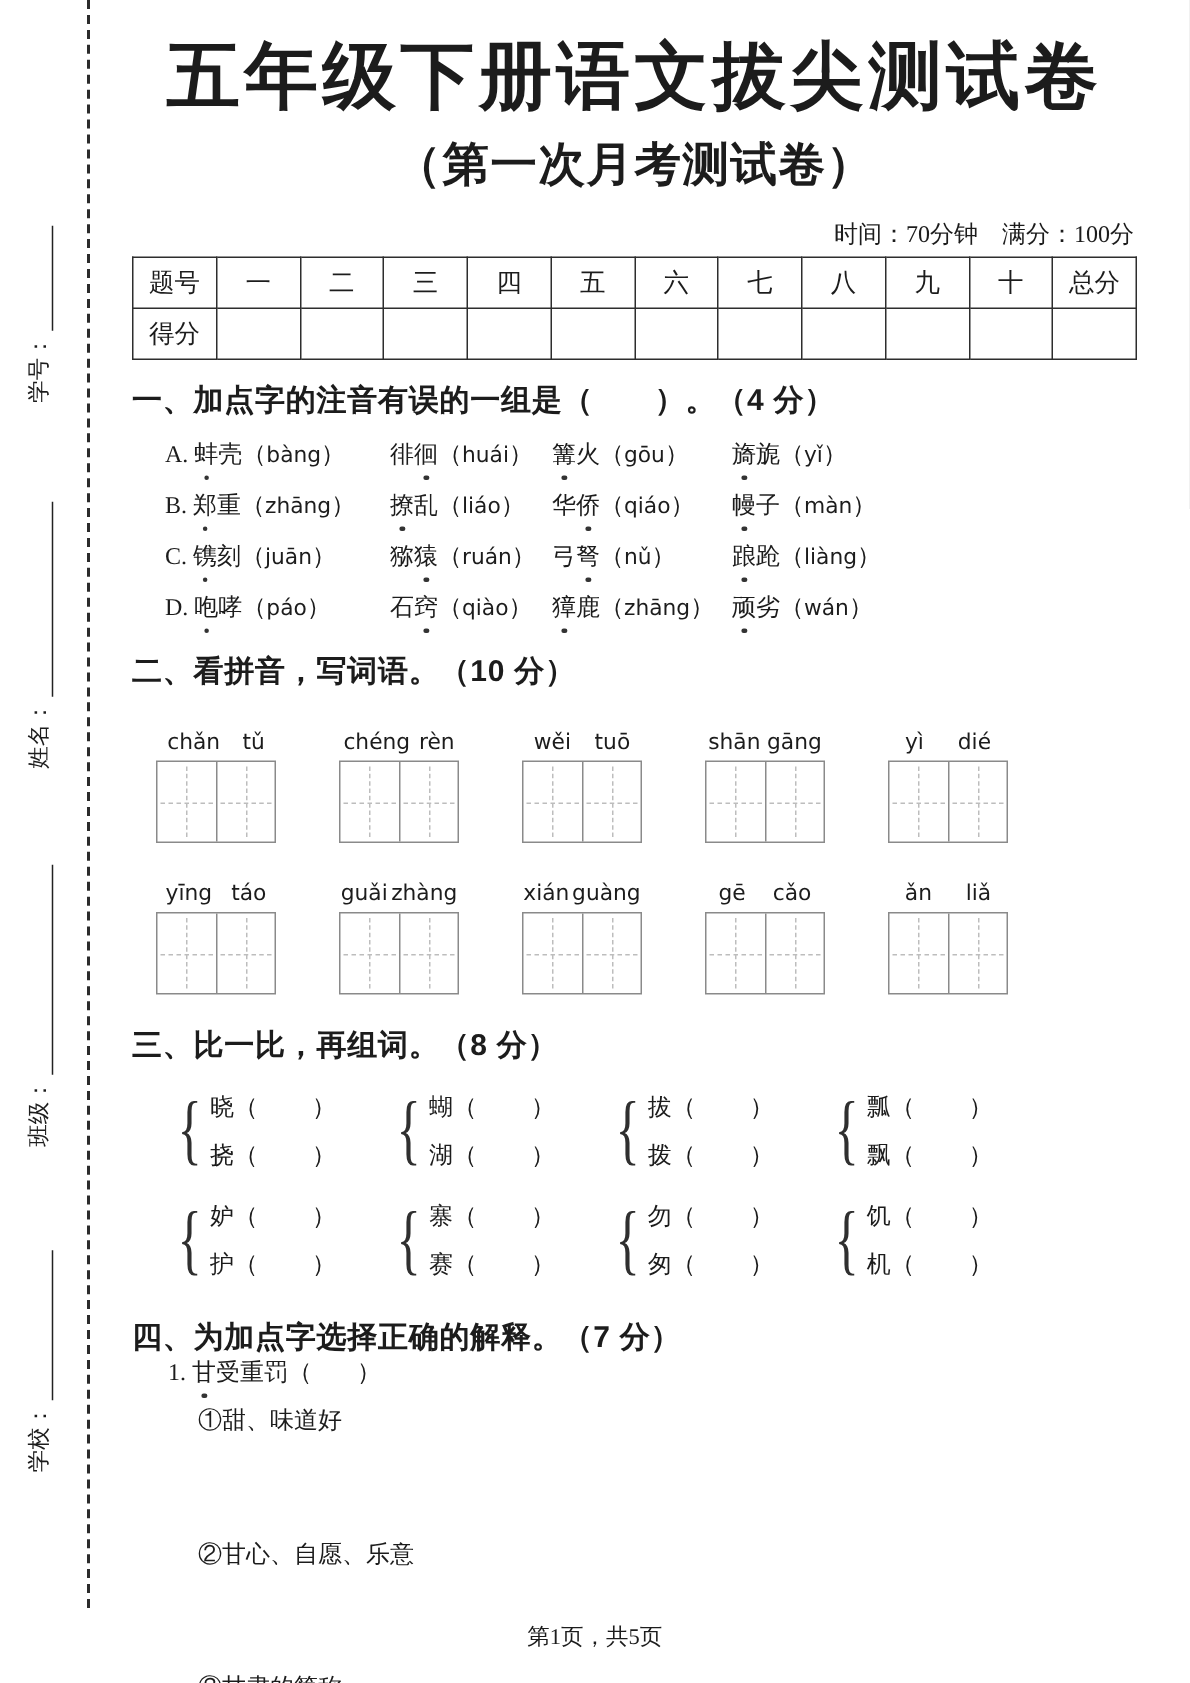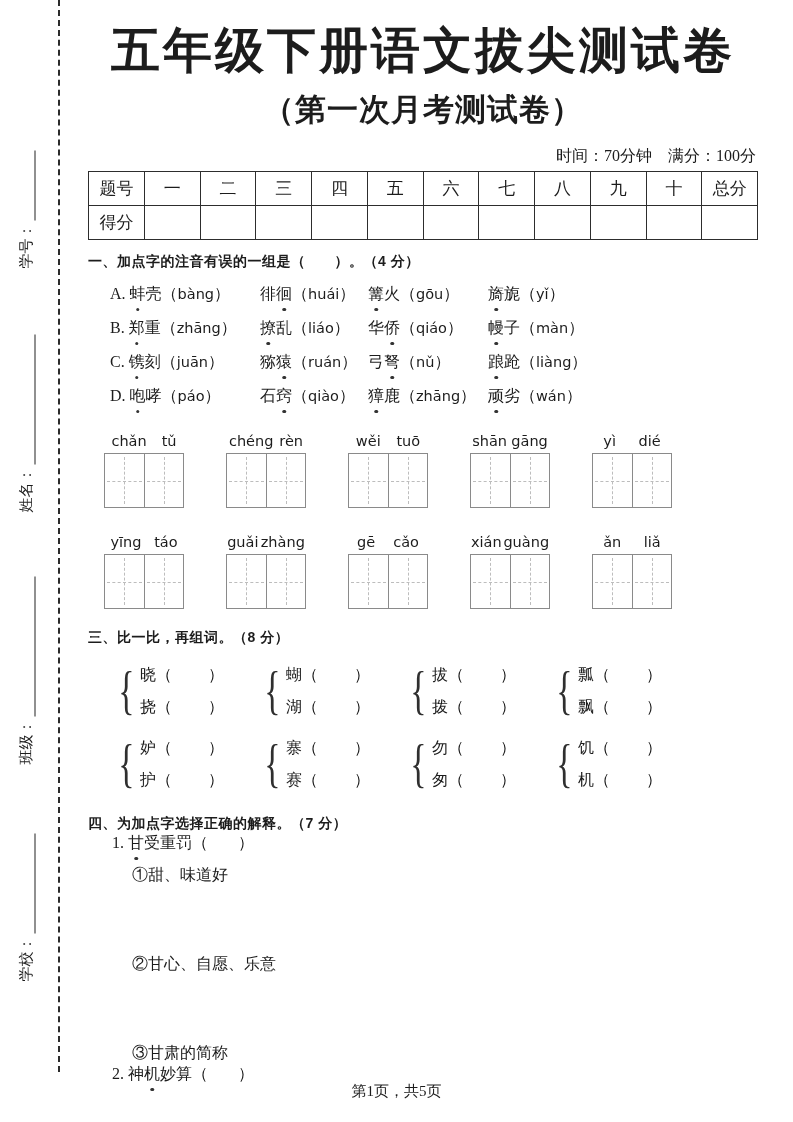--- a/index.html
+++ b/index.html
@@ -21,21 +21,21 @@
   h1.title{margin:20px 0 0;font-size:49px;line-height:62px;text-align:center;
            font-weight:700;letter-spacing:3px;}
   .subtitle{margin:6px 0 0;font-size:31px;line-height:44px;text-align:center;
             font-weight:600;letter-spacing:1px;}
   .meta{margin:14px 2px 2px 0;font-size:16px;text-align:right;}
 
   table.score{width:100%;border-collapse:collapse;margin-top:4px;table-layout:fixed;}
   table.score td{border:1.3px solid #2d2d2d;height:33px;text-align:center;
                  font-size:17px;padding:0;}
 
-  .sec-head{font-family:"Liberation Sans",sans-serif;font-weight:700;font-size:14px;
+  .sec-head{font-family:"Liberation Sans",sans-serif;font-weight:700;font-size:20px;
             margin-top:13px;letter-spacing:.5px;}
 
   
   .opt-row{display:grid;grid-template-columns:150px 108px 120px auto;
            padding-left:22px;margin-top:13px;font-size:16px;}
   .opt-label{margin-right:4px;}
   .word .ch{position:relative;display:inline-block;}
   .word .ch.dotted::after{content:"";position:absolute;left:50%;bottom:-6px;
         transform:translateX(-50%);width:3.5px;height:3.5px;border-radius:50%;background:#333;}
   .py{font-family:"DejaVu Sans",sans-serif;font-size:14.5px;}
@@ -152,20 +152,21 @@
           <span><span class="word"><span class="ch dotted">踉</span><span class="ch">跄</span><span class="py"><span class="paren">（</span><span>liàng</span><span class="paren">）</span></span></span></span>
         </div>
         <div class="opt-row">
           <span><span class="opt-label">D.</span><span class="word"><span class="ch dotted">咆</span><span class="ch">哮</span><span class="py"><span class="paren">（</span><span>páo</span><span class="paren">）</span></span></span></span>
           <span><span class="word"><span class="ch">石</span><span class="ch dotted">窍</span><span class="py"><span class="paren">（</span><span>qiào</span><span class="paren">）</span></span></span></span>
           <span><span class="word"><span class="ch dotted">獐</span><span class="ch">鹿</span><span class="py"><span class="paren">（</span><span>zhāng</span><span class="paren">）</span></span></span></span>
           <span><span class="word"><span class="ch dotted">顽</span><span class="ch">劣</span><span class="py"><span class="paren">（</span><span>wán</span><span class="paren">）</span></span></span></span>
         </div>
       </div>
 
+    <div class="sec-head" style="margin-top:18px">二、看拼音，写词语。（10 分）</div>
     <div id="py-rows">
         <div class="py-row">
           <div class="py-group">
             <div class="py-syl">
               <span>chǎn</span>
               <span>tǔ</span>
             </div>
             <div class="box-pair">
               <div class="box-cell"></div>
               <div class="box-cell"></div>
@@ -228,32 +229,32 @@
               <span>guǎi</span>
               <span>zhàng</span>
             </div>
             <div class="box-pair">
               <div class="box-cell"></div>
               <div class="box-cell"></div>
             </div>
           </div>
           <div class="py-group">
             <div class="py-syl">
+              <span>xián</span>
+              <span>guàng</span>
+            </div>
+            <div class="box-pair">
+              <div class="box-cell"></div>
+              <div class="box-cell"></div>
+            </div>
+          </div>
+          <div class="py-group">
+            <div class="py-syl">
               <span>gē</span>
               <span>cǎo</span>
-            </div>
-            <div class="box-pair">
-              <div class="box-cell"></div>
-              <div class="box-cell"></div>
-            </div>
-          </div>
-          <div class="py-group">
-            <div class="py-syl">
-              <span>xián</span>
-              <span>guàng</span>
             </div>
             <div class="box-pair">
               <div class="box-cell"></div>
               <div class="box-cell"></div>
             </div>
           </div>
           <div class="py-group">
             <div class="py-syl">
               <span>ǎn</span>
               <span>liǎ</span>

